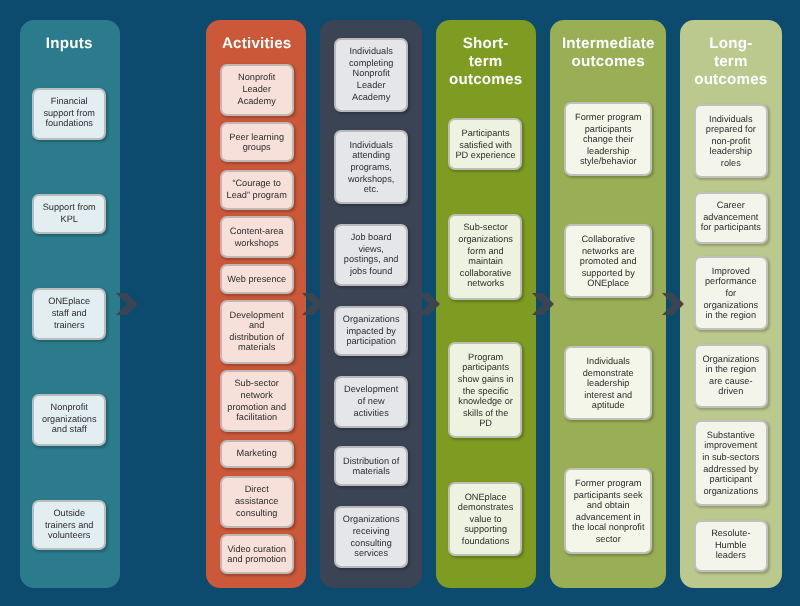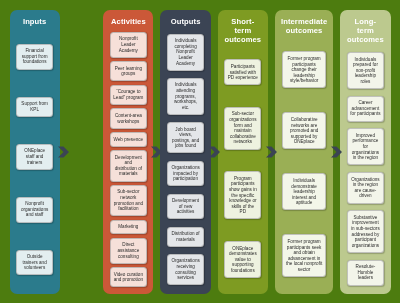--- a/index.html
+++ b/index.html
@@ -10,21 +10,21 @@
   body {
     width: 400px;
     height: 303px;
     overflow: hidden;
     font-family: "Liberation Sans", sans-serif;
   }
   #diagram {
     position: relative;
     width: 400px;
     height: 303px;
-    background: #4d7c0f;
+    background: #0c4a6e;
     box-sizing: border-box;
     display: flex;
     flex-direction: row;
     align-items: stretch;
     padding: 10px 6px 9px 6px;
     gap: 0px;
   }
   .column {
     flex: 1 1 0;
     position: relative;
@@ -131,21 +131,20 @@
       <div class="card">Video curation and promotion</div>
     </div>
     <div class="arrow" style="right:-9px;">
       <svg viewBox="0 0 11 13">
           <path d="M0 1 L5.5 1 L11 6.5 L5.5 12 L0 12 L5.5 6.5 Z" fill="#3b4454"></path>
         </svg>
     </div>
   </div>
 
   <div class="column col-outputs">
-    <div class="col-header">Outputs</div>
     <div class="cards">
       <div class="card">Individuals completing Nonprofit Leader Academy</div>
       <div class="card">Individuals attending programs, workshops, etc.</div>
       <div class="card">Job board views, postings, and jobs found</div>
       <div class="card">Organizations impacted by participation</div>
       <div class="card">Development of new activities</div>
       <div class="card">Distribution of materials</div>
       <div class="card">Organizations receiving consulting services</div>
     </div>
     <div class="arrow" style="right:-9px;">

